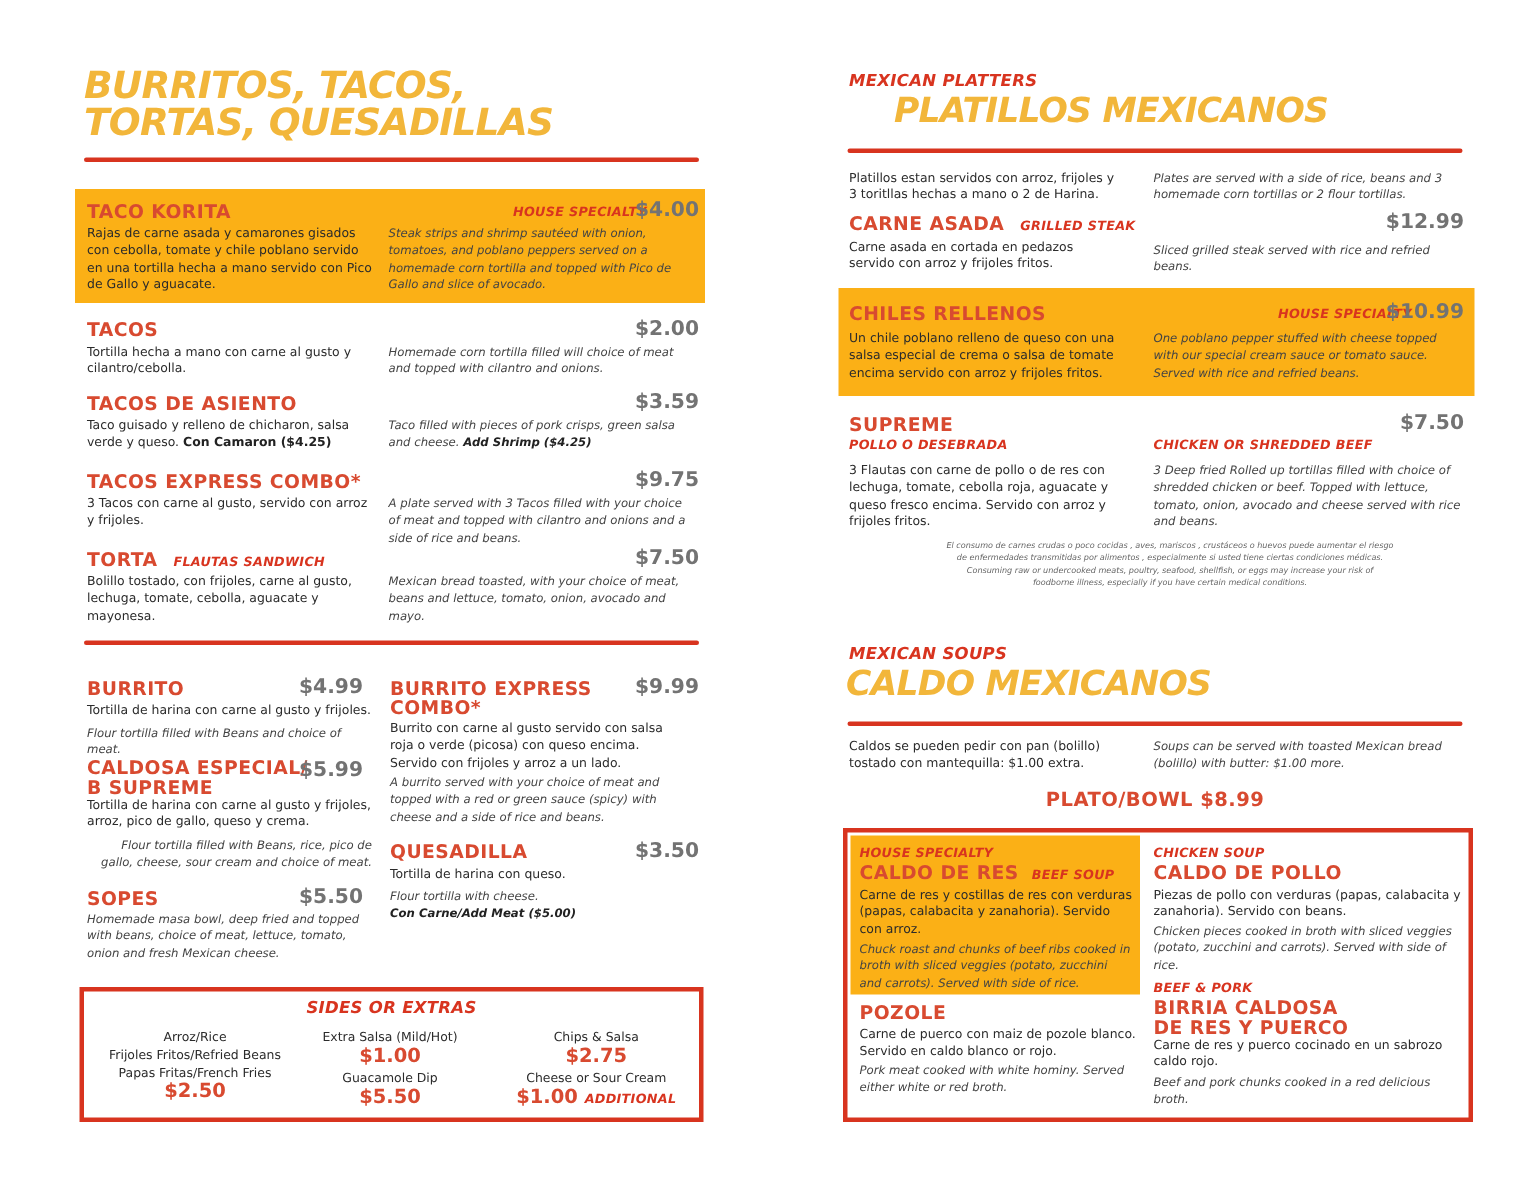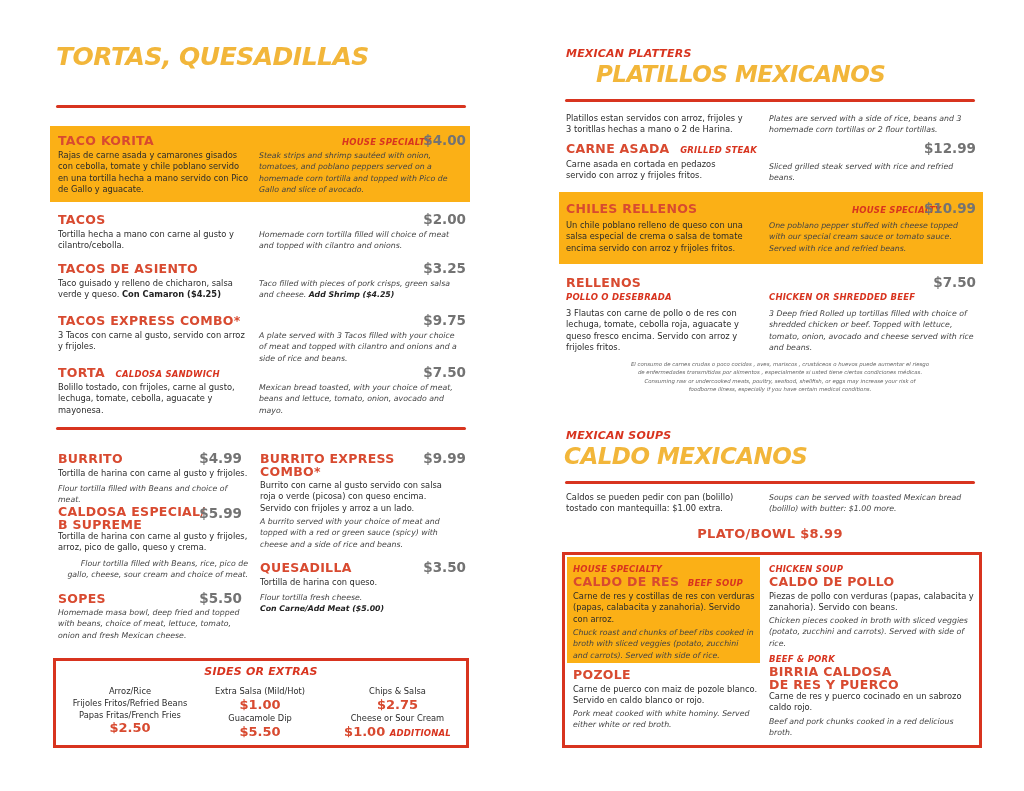--- a/index.html
+++ b/index.html
@@ -40,53 +40,54 @@
   .sides-col { position: absolute; text-align: center; font-size: 8.3px; line-height: 1.42; color: #2b2b2b; }
   .sides-price { font-weight: bold; color: #d84a30; font-size: 13px; line-height: 1.15; display: block; }
   .disclaimer { font-size: 5.4px; line-height: 1.55; font-style: italic; color: #666; text-align: center; }
 </style>
 </head>
 <body>
 
 <div>
 
   <div class="abs title-big" style="left:56px;top:44px;font-size:25px;">
+    <div>BURRITOS, TACOS,</div>
     <div>TORTAS, QUESADILLAS</div>
   </div>
   <div class="rule" style="left:56px;top:105px;width:410px;"></div>
 
   <div class="hl" style="left:50px;top:126px;width:420px;height:76px;"></div>
   <div class="abs item-name" style="left:58px;top:134px;">TACO KORITA</div>
   <div class="abs tag" style="left:342px;top:137px;">HOUSE SPECIALTY</div>
   <div class="abs price" style="left:410px;top:132px;width:56px;">$4.00</div>
   <div class="abs es" style="left:58px;top:150px;width:190px;">Rajas de carne asada y camarones gisados con cebolla, tomate y chile poblano servido en una tortilla hecha a mano servido con Pico de Gallo y aguacate.</div>
   <div class="abs en" style="left:259px;top:150px;width:200px;">Steak strips and shrimp sautéed with onion, tomatoes, and poblano peppers served on a homemade corn tortilla and topped with Pico de Gallo and slice of avocado.</div>
 
   <div class="abs item-name" style="left:58px;top:213px;">TACOS</div>
   <div class="abs price" style="left:410px;top:211px;width:56px;">$2.00</div>
   <div class="abs es" style="left:58px;top:229px;width:190px;">Tortilla hecha a mano con carne al gusto y cilantro/cebolla.</div>
   <div class="abs en" style="left:259px;top:229px;width:200px;">Homemade corn tortilla filled will choice of meat and topped with cilantro and onions.</div>
 
   <div class="abs item-name" style="left:58px;top:262px;">TACOS DE ASIENTO</div>
-  <div class="abs price" style="left:410px;top:260px;width:56px;">$3.25</div>
+  <div class="abs price" style="left:410px;top:260px;width:56px;">$3.59</div>
   <div class="abs es" style="left:58px;top:278px;width:190px;">
     <span>Taco guisado y relleno de chicharon, salsa verde y queso.</span> <b>Con Camaron ($4.25)</b>
   </div>
   <div class="abs en" style="left:259px;top:278px;width:200px;">
     <span>Taco filled with pieces of pork crisps, green salsa and cheese.</span> <b>Add Shrimp ($4.25)</b>
   </div>
 
   <div class="abs item-name" style="left:58px;top:314px;">TACOS EXPRESS COMBO*</div>
   <div class="abs price" style="left:410px;top:312px;width:56px;">$9.75</div>
   <div class="abs es" style="left:58px;top:330px;width:190px;">3 Tacos con carne al gusto, servido con arroz y frijoles.</div>
   <div class="abs en" style="left:259px;top:330px;width:200px;">A plate served with 3 Tacos filled with your choice of meat and topped with cilantro and onions and a side of rice and beans.</div>
 
   <div class="abs item-name" style="left:58px;top:366px;">
     <span>TORTA</span>
-    <span class="tag" style="margin-left:6px;">CALDOSA SANDWICH</span>
+    <span class="tag" style="margin-left:6px;">FLAUTAS SANDWICH</span>
   </div>
   <div class="abs price" style="left:410px;top:364px;width:56px;">$7.50</div>
   <div class="abs es" style="left:58px;top:382px;width:190px;">Bolillo tostado, con frijoles, carne al gusto, lechuga, tomate, cebolla, aguacate y mayonesa.</div>
   <div class="abs en" style="left:259px;top:382px;width:200px;">Mexican bread toasted, with your choice of meat, beans and lettuce, tomato, onion, avocado and mayo.</div>
 
   <div class="rule" style="left:56px;top:427px;width:410px;"></div>
 
   <div class="abs item-name" style="left:58px;top:452px;">BURRITO</div>
   <div class="abs price" style="left:190px;top:450px;width:52px;">$4.99</div>
   <div class="abs es" style="left:58px;top:468px;width:190px;">Tortilla de harina con carne al gusto y frijoles.</div>
@@ -109,21 +110,21 @@
     <div>COMBO*</div>
   </div>
   <div class="abs price" style="left:410px;top:450px;width:56px;">$9.99</div>
   <div class="abs es" style="left:260px;top:480px;width:196px;">Burrito con carne al gusto servido con salsa roja o verde (picosa) con queso encima.  Servido con frijoles y arroz a un lado.</div>
   <div class="abs en" style="left:260px;top:516px;width:196px;">A burrito served with your choice of meat and topped with a red or green sauce (spicy) with cheese and a side of rice and beans.</div>
 
   <div class="abs item-name" style="left:260px;top:561px;">QUESADILLA</div>
   <div class="abs price" style="left:410px;top:559px;width:56px;">$3.50</div>
   <div class="abs es" style="left:260px;top:577px;width:196px;">Tortilla de harina con queso.</div>
   <div class="abs en" style="left:260px;top:592px;width:196px;">
-    <div>Flour tortilla fresh cheese.</div>
+    <div>Flour tortilla with cheese.</div>
     <b>Con Carne/Add Meat ($5.00)</b>
   </div>
 
   <div class="box" style="left:53px;top:658px;width:416px;height:90px;"></div>
   <div class="abs tag" style="left:0;width:522px;text-align:center;top:665px;font-size:11px;">SIDES OR EXTRAS</div>
 
   <div class="sides-col" style="left:70px;top:686px;width:120px;">
     <div>Arroz/Rice</div>
     <div>Frijoles Fritos/Refried Beans</div>
     <div>Papas Fritas/French Fries</div>
@@ -163,21 +164,21 @@
   <div class="abs es" style="left:566px;top:159px;width:180px;">Carne asada en cortada en pedazos servido con arroz y frijoles fritos.</div>
   <div class="abs en" style="left:769px;top:161px;width:205px;">Sliced grilled steak served with rice and refried beans.</div>
 
   <div class="hl" style="left:559px;top:192px;width:424px;height:72px;"></div>
   <div class="abs item-name" style="left:566px;top:202px;">CHILES RELLENOS</div>
   <div class="abs tag" style="left:852px;top:205px;">HOUSE SPECIALTY</div>
   <div class="abs price" style="left:906px;top:200px;width:70px;">$10.99</div>
   <div class="abs es" style="left:566px;top:220px;width:190px;">Un chile poblano relleno de queso con una salsa especial de crema o salsa de tomate encima servido con arroz y frijoles fritos.</div>
   <div class="abs en" style="left:769px;top:220px;width:205px;">One poblano pepper stuffed with cheese topped with our special cream sauce or tomato sauce.  Served with rice and refried beans.</div>
 
-  <div class="abs item-name" style="left:566px;top:276px;">RELLENOS</div>
+  <div class="abs item-name" style="left:566px;top:276px;">SUPREME</div>
   <div class="abs price" style="left:906px;top:274px;width:70px;">$7.50</div>
   <div class="abs tag" style="left:566px;top:292px;">POLLO O DESEBRADA</div>
   <div class="abs tag" style="left:769px;top:292px;">CHICKEN OR SHREDDED BEEF</div>
   <div class="abs es" style="left:566px;top:308px;width:180px;">3 Flautas con carne de pollo o de res con lechuga, tomate, cebolla roja, aguacate y queso fresco encima.  Servido con arroz y frijoles fritos.</div>
   <div class="abs en" style="left:769px;top:308px;width:205px;">3 Deep fried Rolled up tortillas filled with choice of shredded chicken or beef.  Topped with lettuce, tomato, onion, avocado and cheese served with rice and beans.</div>
 
   <div class="abs disclaimer" style="left:590px;top:360px;width:380px;">
     <div>El consumo de carnes crudas o poco cocidas , aves, mariscos , crustáceos o huevos puede aumentar el riesgo</div>
     <div>de enfermedades transmitidas por alimentos , especialmente si usted tiene ciertas condiciones médicas.</div>
     <div>Consuming raw or undercooked meats, poultry, seafood, shellfish, or eggs may increase your risk of</div>

